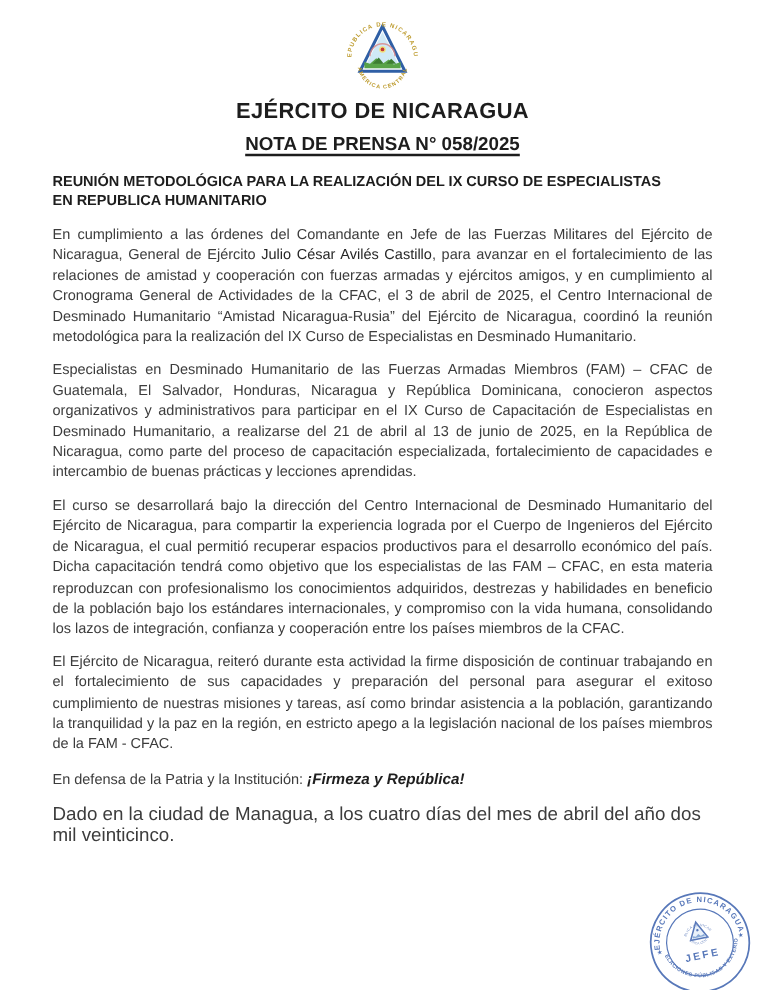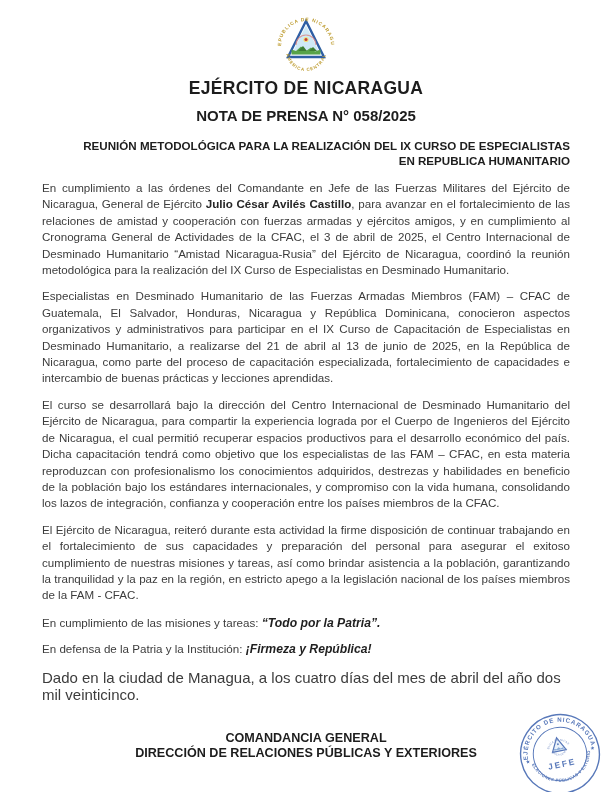--- a/index.html
+++ b/index.html
@@ -9,31 +9,31 @@
     font-family:"Liberation Sans","DejaVu Sans",sans-serif;
     color:#3c3c3c;
   }
   .content { position:absolute; left:42px; top:0; width:528px; }
   .emblem { display:block; margin:15px auto 0; width:82px; height:56px; }
   .org-title {
     margin-top:7px; text-align:center;
     font-size:17.5px; font-weight:bold; color:#1d1d1d; letter-spacing:0.3px;
   }
   .note-number { margin-top:8px; text-align:center; font-size:15px; font-weight:bold; color:#1d1d1d; }
-  .note-number .u { text-underline-offset:3px; text-decoration-thickness:1.5px; }
+  .note-number .u { text-decoration:underline; text-underline-offset:3px; text-decoration-thickness:1.5px; }
   .headline {
-    margin-top:14px; text-align:right;
+    margin-top:14px; text-align:left;
     font-size:11.6px; font-weight:bold; line-height:15px; color:#1d1d1d;
   }
   .para {
     margin:10px 0 0; text-align:justify; text-justify:inter-word;
     font-size:11.6px; line-height:16.4px;
   }
   .para.first { margin-top:12px; }
-  .b { font-weight:bold; color:#262626; }
+  .b { font-weight:normal; color:#262626; }
   .motto { margin:12px 0 0; font-size:11.6px; }
   .bi { font-weight:bold; font-style:italic; font-size:12.2px; color:#1f1f1f; }
   .dateline { margin:13px 0 0; font-size:15px; }
   .footer {
     position:absolute; left:0; width:612px; top:731px; text-align:center;
     font-weight:bold; font-size:12.6px; line-height:15px; color:#1d1d1d;
   }
   .stamp {
     position:absolute; left:518px; top:712px; width:84px; height:84px;
     transform:rotate(-12deg); opacity:0.92;
@@ -80,31 +80,26 @@
     </div>
 
     <p class="para first"><span>En cumplimiento a las órdenes del Comandante en Jefe de las Fuerzas Militares del Ejército de Nicaragua, General de Ejército </span><span class="b">Julio César Avilés Castillo</span><span>, para avanzar en el fortalecimiento de las relaciones de amistad y cooperación con fuerzas armadas y ejércitos amigos, y en cumplimiento al Cronograma General de Actividades de la CFAC, el 3 de abril de 2025, el Centro Internacional de Desminado Humanitario “Amistad Nicaragua-Rusia” del Ejército de Nicaragua, coordinó la reunión metodológica para la realización del IX Curso de Especialistas en Desminado Humanitario.</span></p>
 
     <p class="para">Especialistas en Desminado Humanitario de las Fuerzas Armadas Miembros (FAM) – CFAC de Guatemala, El Salvador, Honduras, Nicaragua y República Dominicana, conocieron aspectos organizativos y administrativos para participar en el IX Curso de Capacitación de Especialistas en Desminado Humanitario, a realizarse del 21 de abril al 13 de junio de 2025, en la República de Nicaragua, como parte del proceso de capacitación especializada, fortalecimiento de capacidades e intercambio de buenas prácticas y lecciones aprendidas.</p>
 
     <p class="para">El curso se desarrollará bajo la dirección del Centro Internacional de Desminado Humanitario del Ejército de Nicaragua, para compartir la experiencia lograda por el Cuerpo de Ingenieros del Ejército de Nicaragua, el cual permitió recuperar espacios productivos para el desarrollo económico del país. Dicha capacitación tendrá como objetivo que los especialistas de las FAM – CFAC, en esta materia reproduzcan con profesionalismo los conocimientos adquiridos, destrezas y habilidades en beneficio de la población bajo los estándares internacionales, y compromiso con la vida humana, consolidando los lazos de integración, confianza y cooperación entre los países miembros de la CFAC.</p>
 
     <p class="para">El Ejército de Nicaragua, reiteró durante esta actividad la firme disposición de continuar trabajando en el fortalecimiento de sus capacidades y preparación del personal para asegurar el exitoso cumplimiento de nuestras misiones y tareas, así como brindar asistencia a la población, garantizando la tranquilidad y la paz en la región, en estricto apego a la legislación nacional de los países miembros de la FAM - CFAC.</p>
 
-    <p class="motto"><span>En cumplimiento de las misiones y tareas: </span><span class="bi">“Todo por la Patria”.</span></p>
 
     <p class="motto"><span>En defensa de la Patria y la Institución: </span><span class="bi">¡Firmeza y República!</span></p>
 
     <p class="dateline">Dado en la ciudad de Managua, a los cuatro días del mes de abril del año dos mil veinticinco.</p>
   </div>
 
-  <div class="footer">
-    <div>COMANDANCIA GENERAL</div>
-    <div>DIRECCIÓN DE RELACIONES PÚBLICAS Y EXTERIORES</div>
-  </div>
 
   <svg class="stamp" viewBox="0 0 96 96" aria-hidden="true">
     <defs>
       <path id="sealTop" d="M 11 48 A 37 37 0 0 1 85 48"></path>
       <path id="sealBottom" d="M 14 53 A 35 35 0 0 0 82 53"></path>
       <path id="sealMiniTop" d="M 37 40 A 12 12 0 0 1 59 40"></path>
       <path id="sealMiniBottom" d="M 39 44 A 10 10 0 0 0 57 44"></path>
     </defs>
     <circle cx="48" cy="48" r="45" fill="none" stroke="#4a6db4" stroke-width="1.6"></circle>
     <circle cx="48" cy="48" r="30.5" fill="none" stroke="#4a6db4" stroke-width="1.1"></circle>

